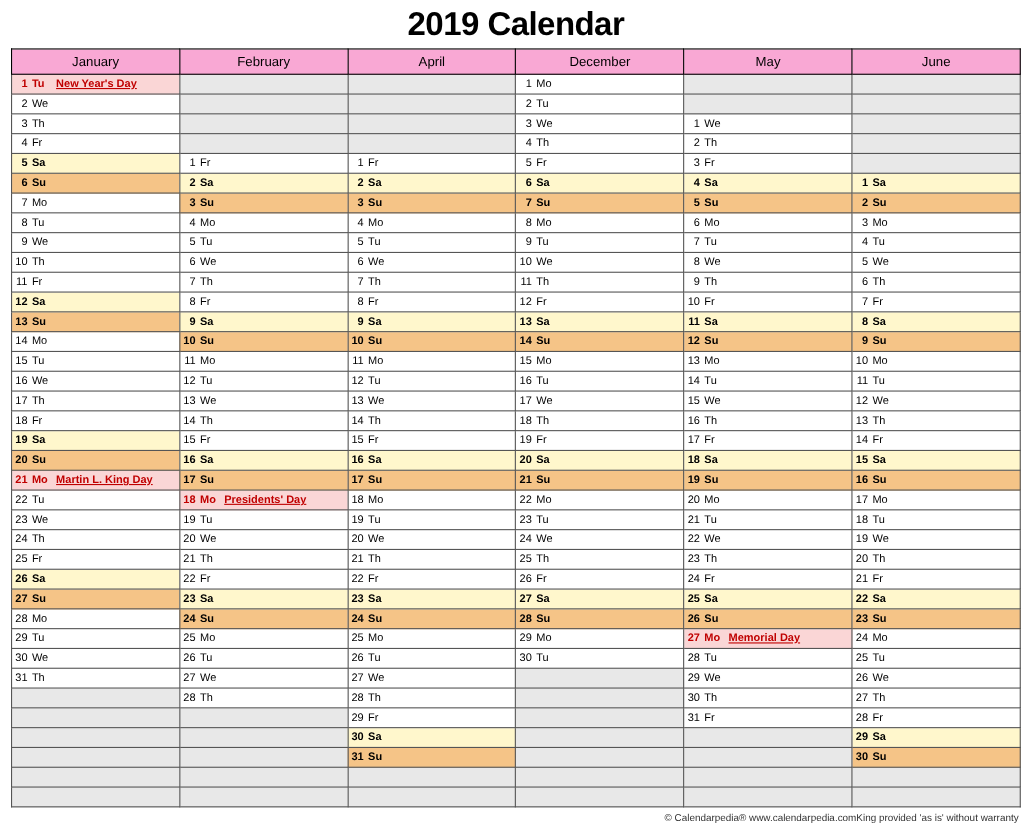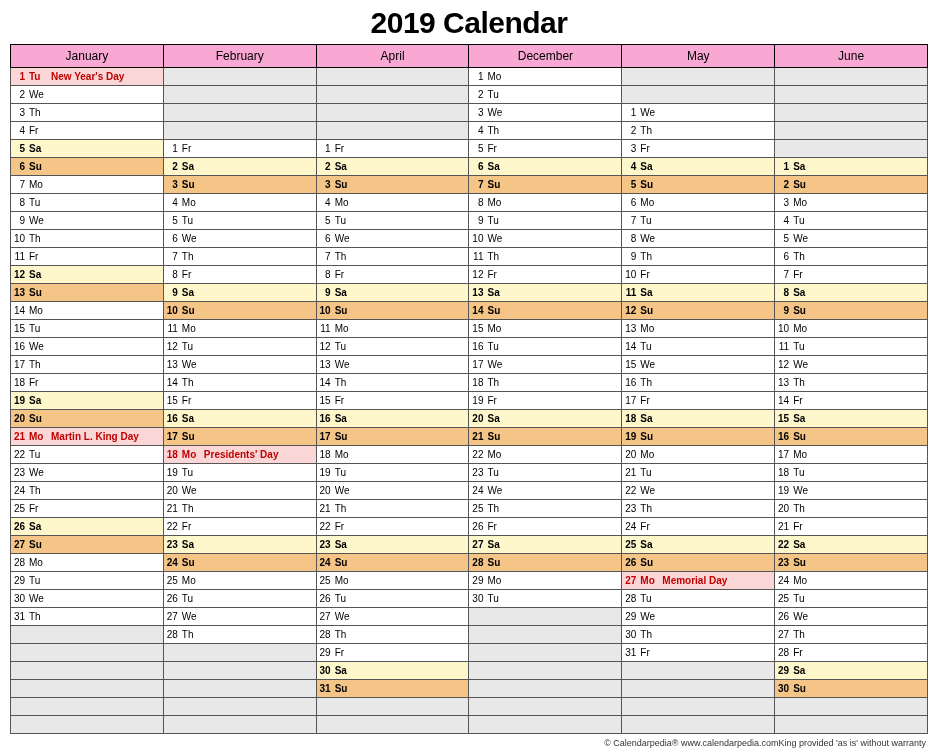--- a/index.html
+++ b/index.html
@@ -79,21 +79,21 @@
     padding-left: 2px;
     overflow: hidden;
     text-overflow: ellipsis;
   }
   td.blank { background: #e8e8e8; }
   td.sa { background: #fff7cc; }
   td.su { background: #f5c487; }
   td.hol { background: #fad6d6; }
   td.sa .cell, td.su .cell, td.hol .cell { font-weight: 700; }
   td.hol .cell { color: #c00000; }
-  td.hol .ev { color: #c00000; }
+  td.hol .ev { color: #c00000; text-decoration: underline; }
   .footer {
     display: flex;
     justify-content: flex-end;
     font-size: 9px;
     color: #333;
     padding: 4px 2px 0 2px;
   }
 </style>
 </head>
 <body>

